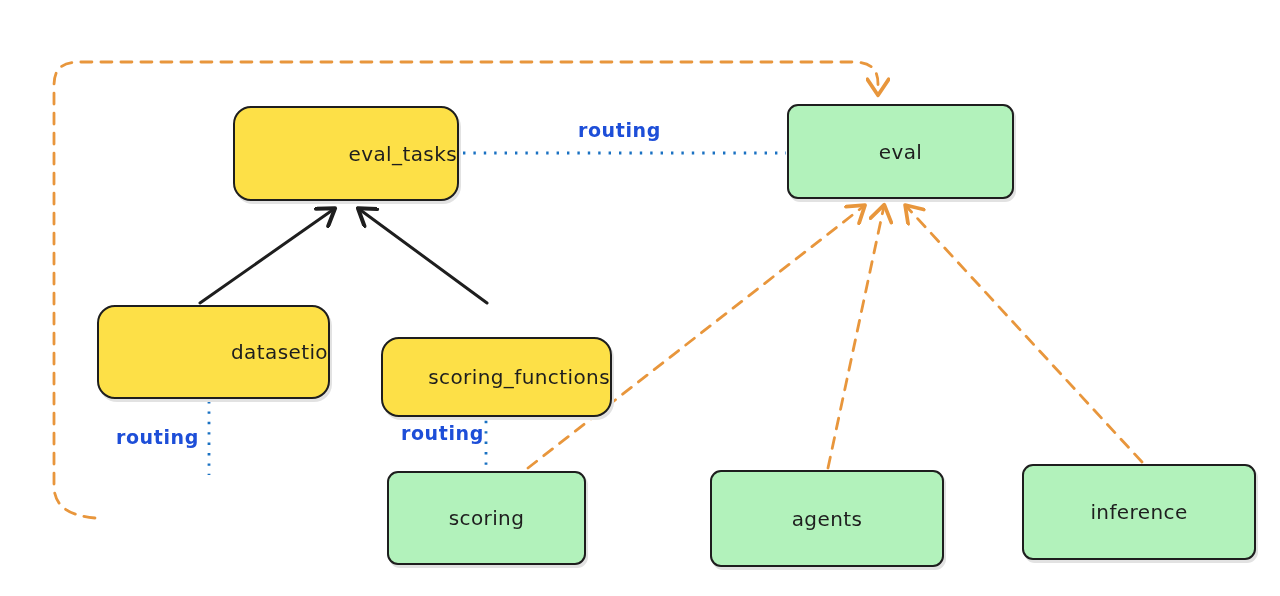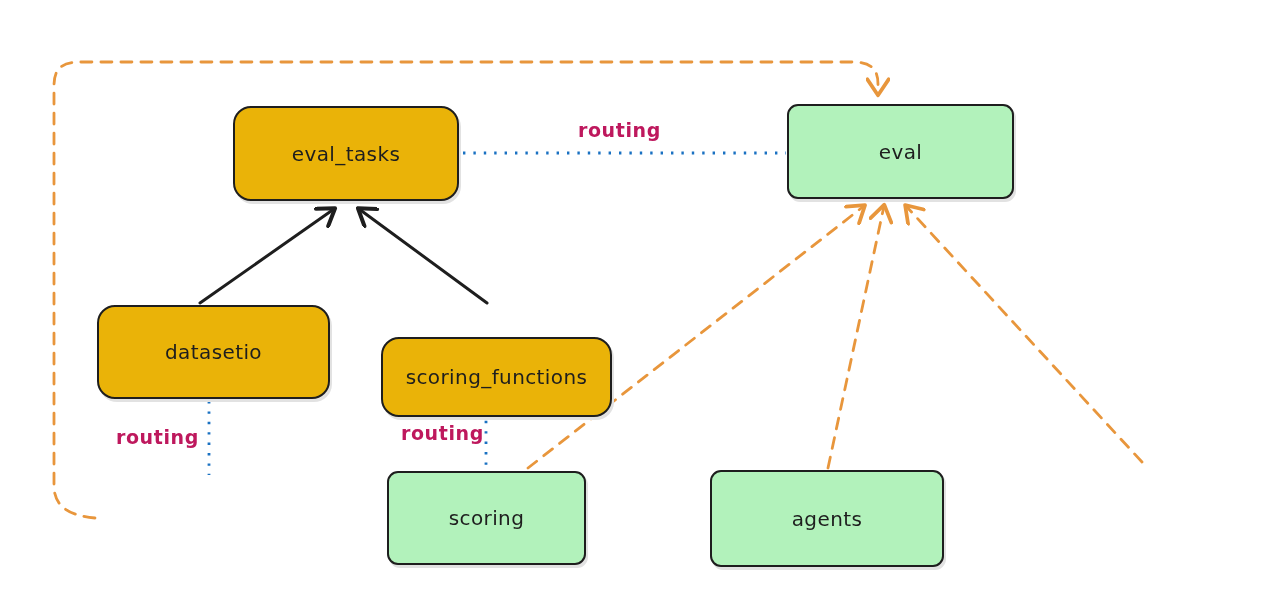--- a/index.html
+++ b/index.html
@@ -15,25 +15,25 @@
   .node {
     position: absolute;
     border: 2.6px solid #1e1e1e;
     border-radius: 18px;
     display: flex; align-items: center; justify-content: center;
     font-size: 20px; color: #1e1e1e; letter-spacing: 0.4px;
     box-shadow: 2px 3px 0 0 #e2e2e2;
     box-sizing: border-box;
     background: #fff;
   }
-  .node.blue  { background: #eab308; }
+  .node.blue  { background: #fde047; justify-content: flex-end; }
   .node.green { background: #b2f2bb; border-radius: 11px; }
   .edge-label {
     position: absolute;
-    color: #be185d;
+    color: #1d4ed8;
     font-size: 19px; font-weight: 600; letter-spacing: 0.6px;
     white-space: nowrap;
   }
 </style>
 </head>
 <body>
 
 <div id="canvas">
 
   <svg class="edges" width="1280" height="596" viewBox="0 0 1280 596">
@@ -77,20 +77,23 @@
 
 
   <div class="node green" style="left:387px; top:471px; width:199px; height:94px;">
     <span>scoring</span>
   </div>
 
   <div class="node green" style="left:710px; top:470px; width:234px; height:97px;">
     <span>agents</span>
   </div>
 
+  <div class="node green" style="left:1022px; top:464px; width:234px; height:96px;">
+    <span>inference</span>
+  </div>
 
   <div class="edge-label" style="left:578px; top:119px;">routing</div>
 
   <div class="edge-label" style="left:116px; top:426px;">routing</div>
 
   <div class="edge-label" style="left:401px; top:422px;">routing</div>
 
 </div>
 
 </body></html>

